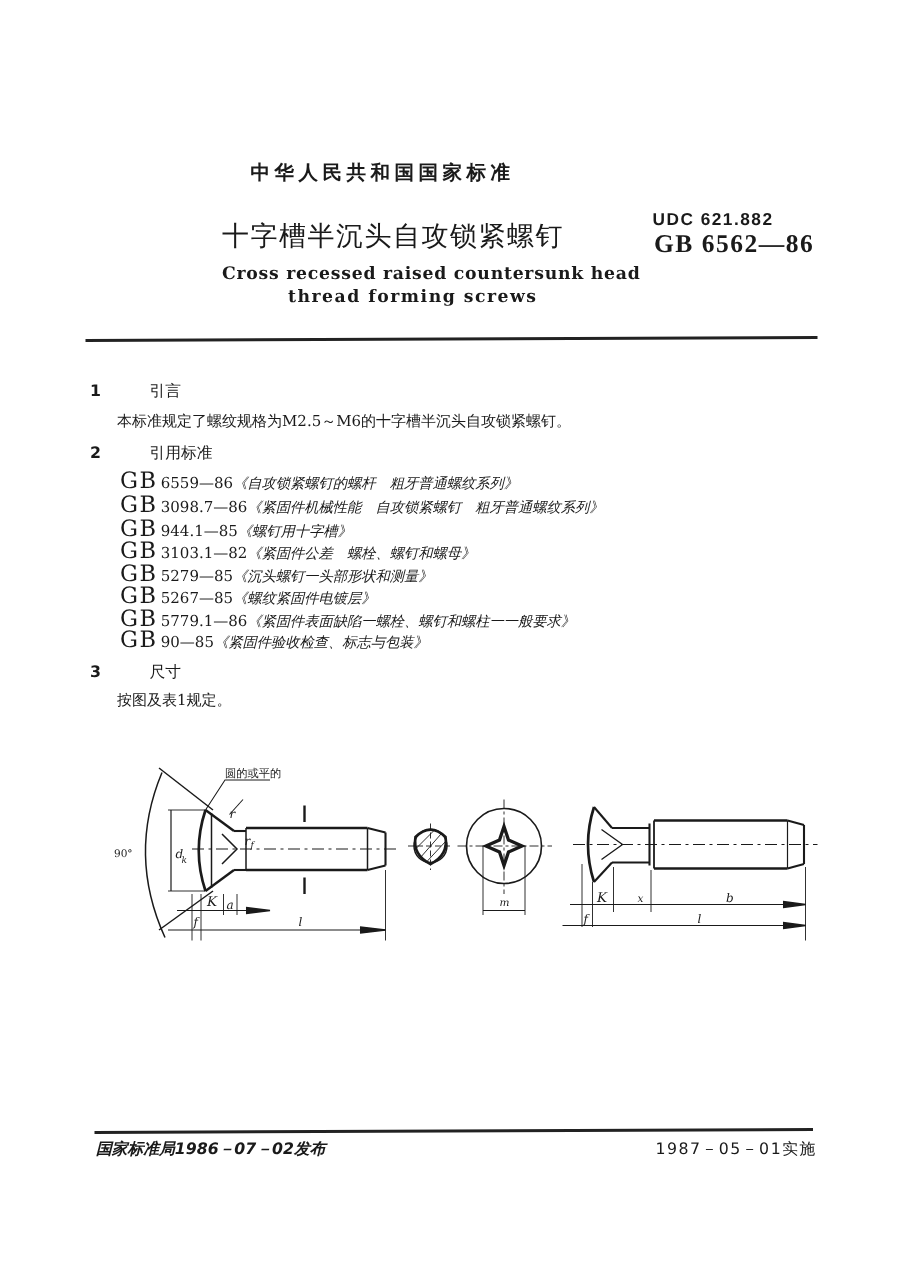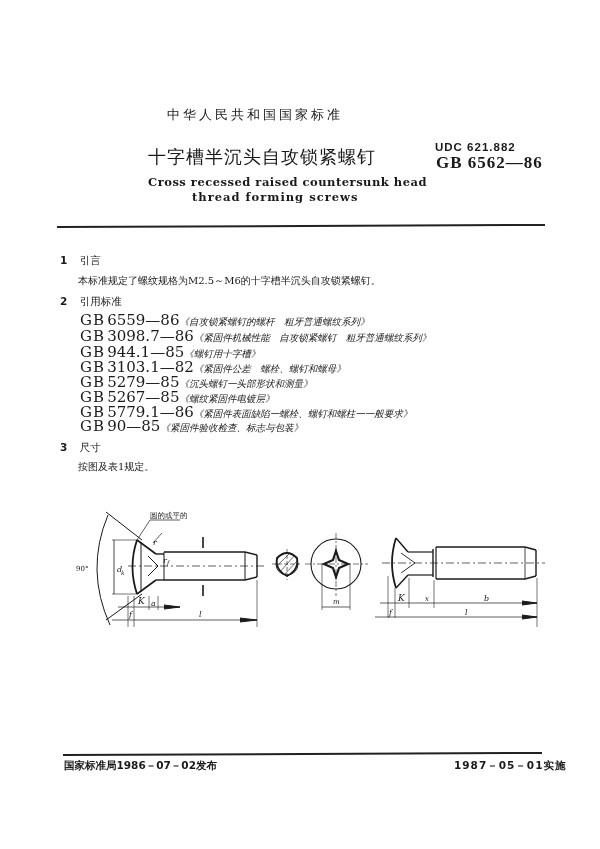--- a/index.html
+++ b/index.html
@@ -1,37 +1,37 @@
 <!DOCTYPE html>
 <html><head>
   <meta charset="utf-8">
   <style>
     html, body { margin: 0; padding: 0; background: #ffffff; }
     body { width: 600px; height: 849px; position: relative; overflow: hidden;
            font-family: "DejaVu Serif", "Liberation Serif", serif; color: #1a1a1a; }
     .abs { position: absolute; }
-    .hdr-cn { left: 167px; top: 106px; font-family: "DejaVu Sans", sans-serif; font-size: 13px; font-weight: normal; letter-spacing: 3px; }
+    .hdr-cn { left: 167px; top: 106px; font-family: "DejaVu Sans", sans-serif; font-size: 13px; font-weight: bold; letter-spacing: 3px; }
     .udc { left: 435px; top: 120px; font-family: "Liberation Sans", sans-serif; font-size: 11.5px; font-weight: bold; letter-spacing: 1px; margin-top: 21px; }
     .title-cn { left: 148px; top: 145px; font-family: Liberation Sans, sans-serif; font-size: 18px; letter-spacing: 1px; }
     .gbno { left: 436px; top: 153px; font-family: Liberation Serif, serif; font-size: 17px; font-weight: bold; letter-spacing: 1px; }
     .title-en1 { left: 148px; top: 175px; font-size: 11.5px; font-weight: bold; letter-spacing: 0.5px; }
     .title-en2 { left: 192px; top: 190px; font-size: 11.5px; font-weight: bold; letter-spacing: 1px; }
     .rule { height: 1.5px; background: #222; }
     .rule-top { left: 57px; top: 225px; width: 488px; transform: rotate(-0.25deg); }
     .rule-bot { left: 63px; top: 753px; width: 479px; transform: rotate(-0.25deg); }
     .sec-h { left: 60px; font-family: "DejaVu Sans", sans-serif; font-size: 10.5px; font-weight: bold; }
     .sec-h .num { display: inline-block; width: 16px; }
-    .sec-h .lbl { font-weight: normal; }
+    .sec-h .lbl { font-weight: normal; margin-left: 20px; }
     .para { left: 78px; font-family: "DejaVu Serif", serif; font-size: 10px; }
     .ref { left: 80px; font-size: 10px; height: 15px; line-height: 15px; white-space: nowrap; }
     .ref .gb { display: inline-block; width: 24px; font-size: 15px; letter-spacing: 1px; }
-    .ref .code { font-size: 15px; }
+    .ref .code { font-size: 10px; }
     .ref .t { font-family: "DejaVu Sans", sans-serif; font-size: 9.5px; font-style: italic; }
-    .foot-l { left: 64px; top: 759px; font-family: "DejaVu Sans", sans-serif; font-size: 10.5px; font-weight: bold; }
-    .foot-r { left: 437px; top: 759px; font-family: "DejaVu Sans", sans-serif; font-size: 10.5px; font-weight: bold; letter-spacing: 1px; margin-left: 17px; }
+    .foot-l { left: 64px; top: 759px; font-family: "DejaVu Sans", sans-serif; font-size: 10.5px; font-weight: bold; font-style: italic; }
+    .foot-r { left: 437px; top: 759px; font-family: "DejaVu Sans", sans-serif; font-size: 10.5px; font-weight: normal; letter-spacing: 1px; }
     svg text { font-family: "DejaVu Serif", serif; }
   </style>
 </head>
 <body>
 
 <div>
   <div class="abs hdr-cn">中华人民共和国国家标准</div>
   <div class="abs udc">UDC  621.882</div>
   <div class="abs title-cn">十字槽半沉头自攻锁紧螺钉</div>
   <div class="abs gbno">GB  6562—86</div>

